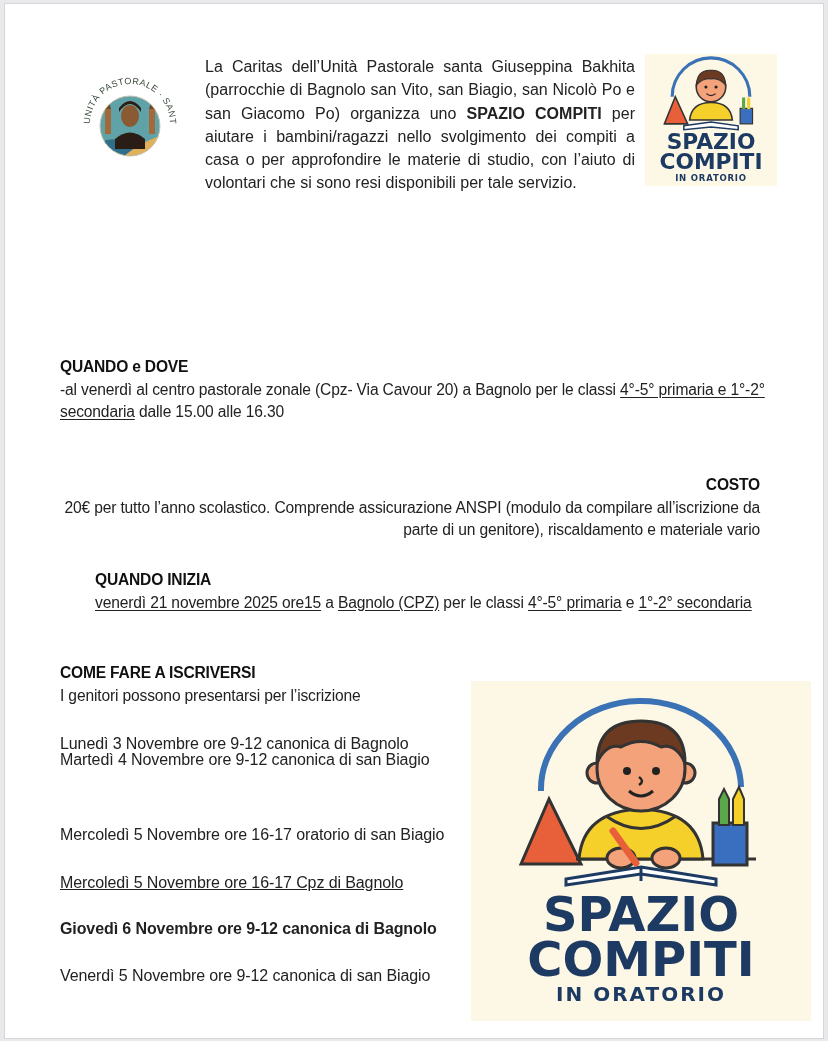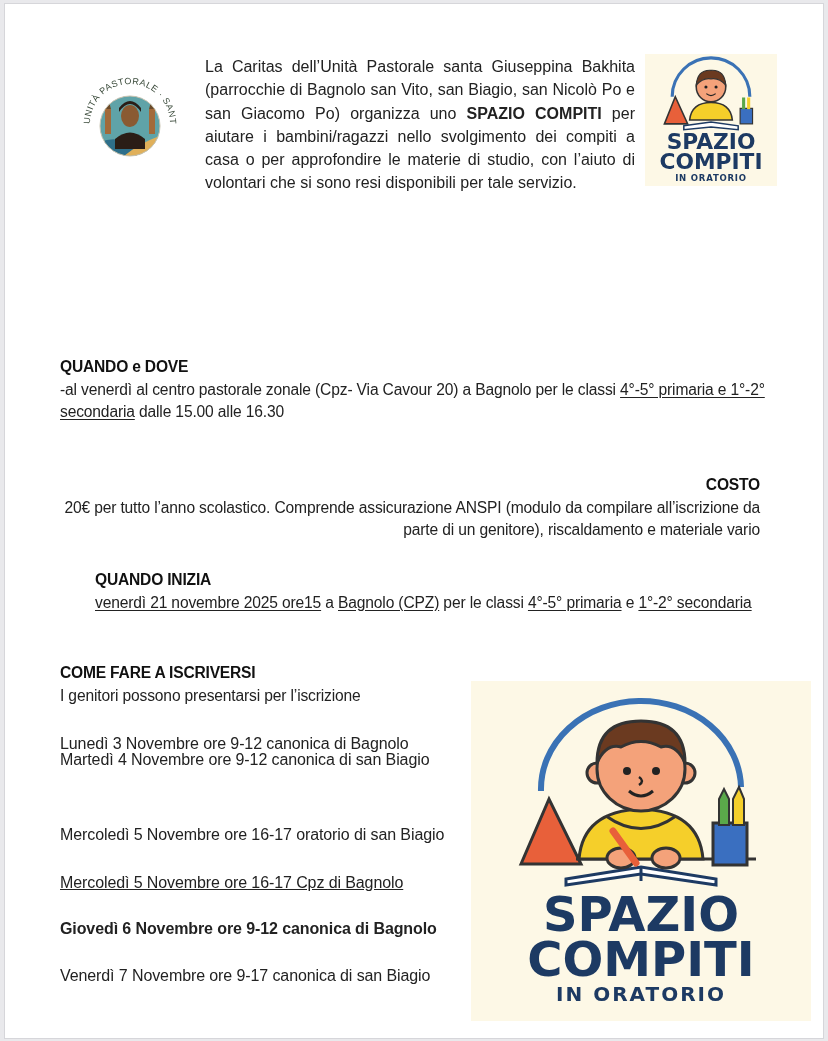--- a/index.html
+++ b/index.html
@@ -107,21 +107,21 @@
 
   <div class="section" style="top:658px;">
     <div class="h">COME FARE A ISCRIVERSI</div>
     <div class="txt">I genitori possono presentarsi per l’iscrizione</div>
   </div>
   <div class="reg-item" style="top:729px;">Lunedì 3 Novembre ore 9-12 canonica di Bagnolo</div>
   <div class="reg-item" style="top:745px;">Martedì 4 Novembre ore 9-12 canonica di san Biagio</div>
   <div class="reg-item" style="top:800px;margin-top:20px;">Mercoledì 5 Novembre ore 16-17 oratorio di san Biagio</div>
   <div class="reg-item" style="top:868px;text-decoration:underline;">Mercoledì 5 Novembre ore 16-17 Cpz di Bagnolo</div>
   <div class="reg-item" style="top:914px;font-weight:bold;">Giovedì 6 Novembre ore 9-12 canonica di Bagnolo</div>
-  <div class="reg-item" style="top:961px;">Venerdì 7 Novembre ore 9-17 canonica di san Biagio</div>
+  <div class="reg-item" style="top:961px;">Venerdì 5 Novembre ore 9-12 canonica di san Biagio</div>
 
   <div class="logo-big">
     <svg width="340" height="340" viewBox="0 0 340 340">
       <path d="M70 110 A 100 88 0 0 1 270 106" fill="none" stroke="#3a72b5" stroke-width="6"></path>
       <polygon points="50,183 78,118 110,183" fill="#e8603a" stroke="#333" stroke-width="3"></polygon>
       <line x1="105" y1="178" x2="285" y2="178" stroke="#333" stroke-width="3"></line>
       <path d="M108 178 Q112 130 170 128 Q228 130 232 178 Z" fill="#f5cf2a" stroke="#333" stroke-width="3"></path>
       <path d="M135 135 Q170 160 205 135" fill="none" stroke="#333" stroke-width="3"></path>
       <circle cx="126" cy="92" r="10" fill="#f4a27a" stroke="#333" stroke-width="3"></circle>
       <circle cx="214" cy="92" r="10" fill="#f4a27a" stroke="#333" stroke-width="3"></circle>

